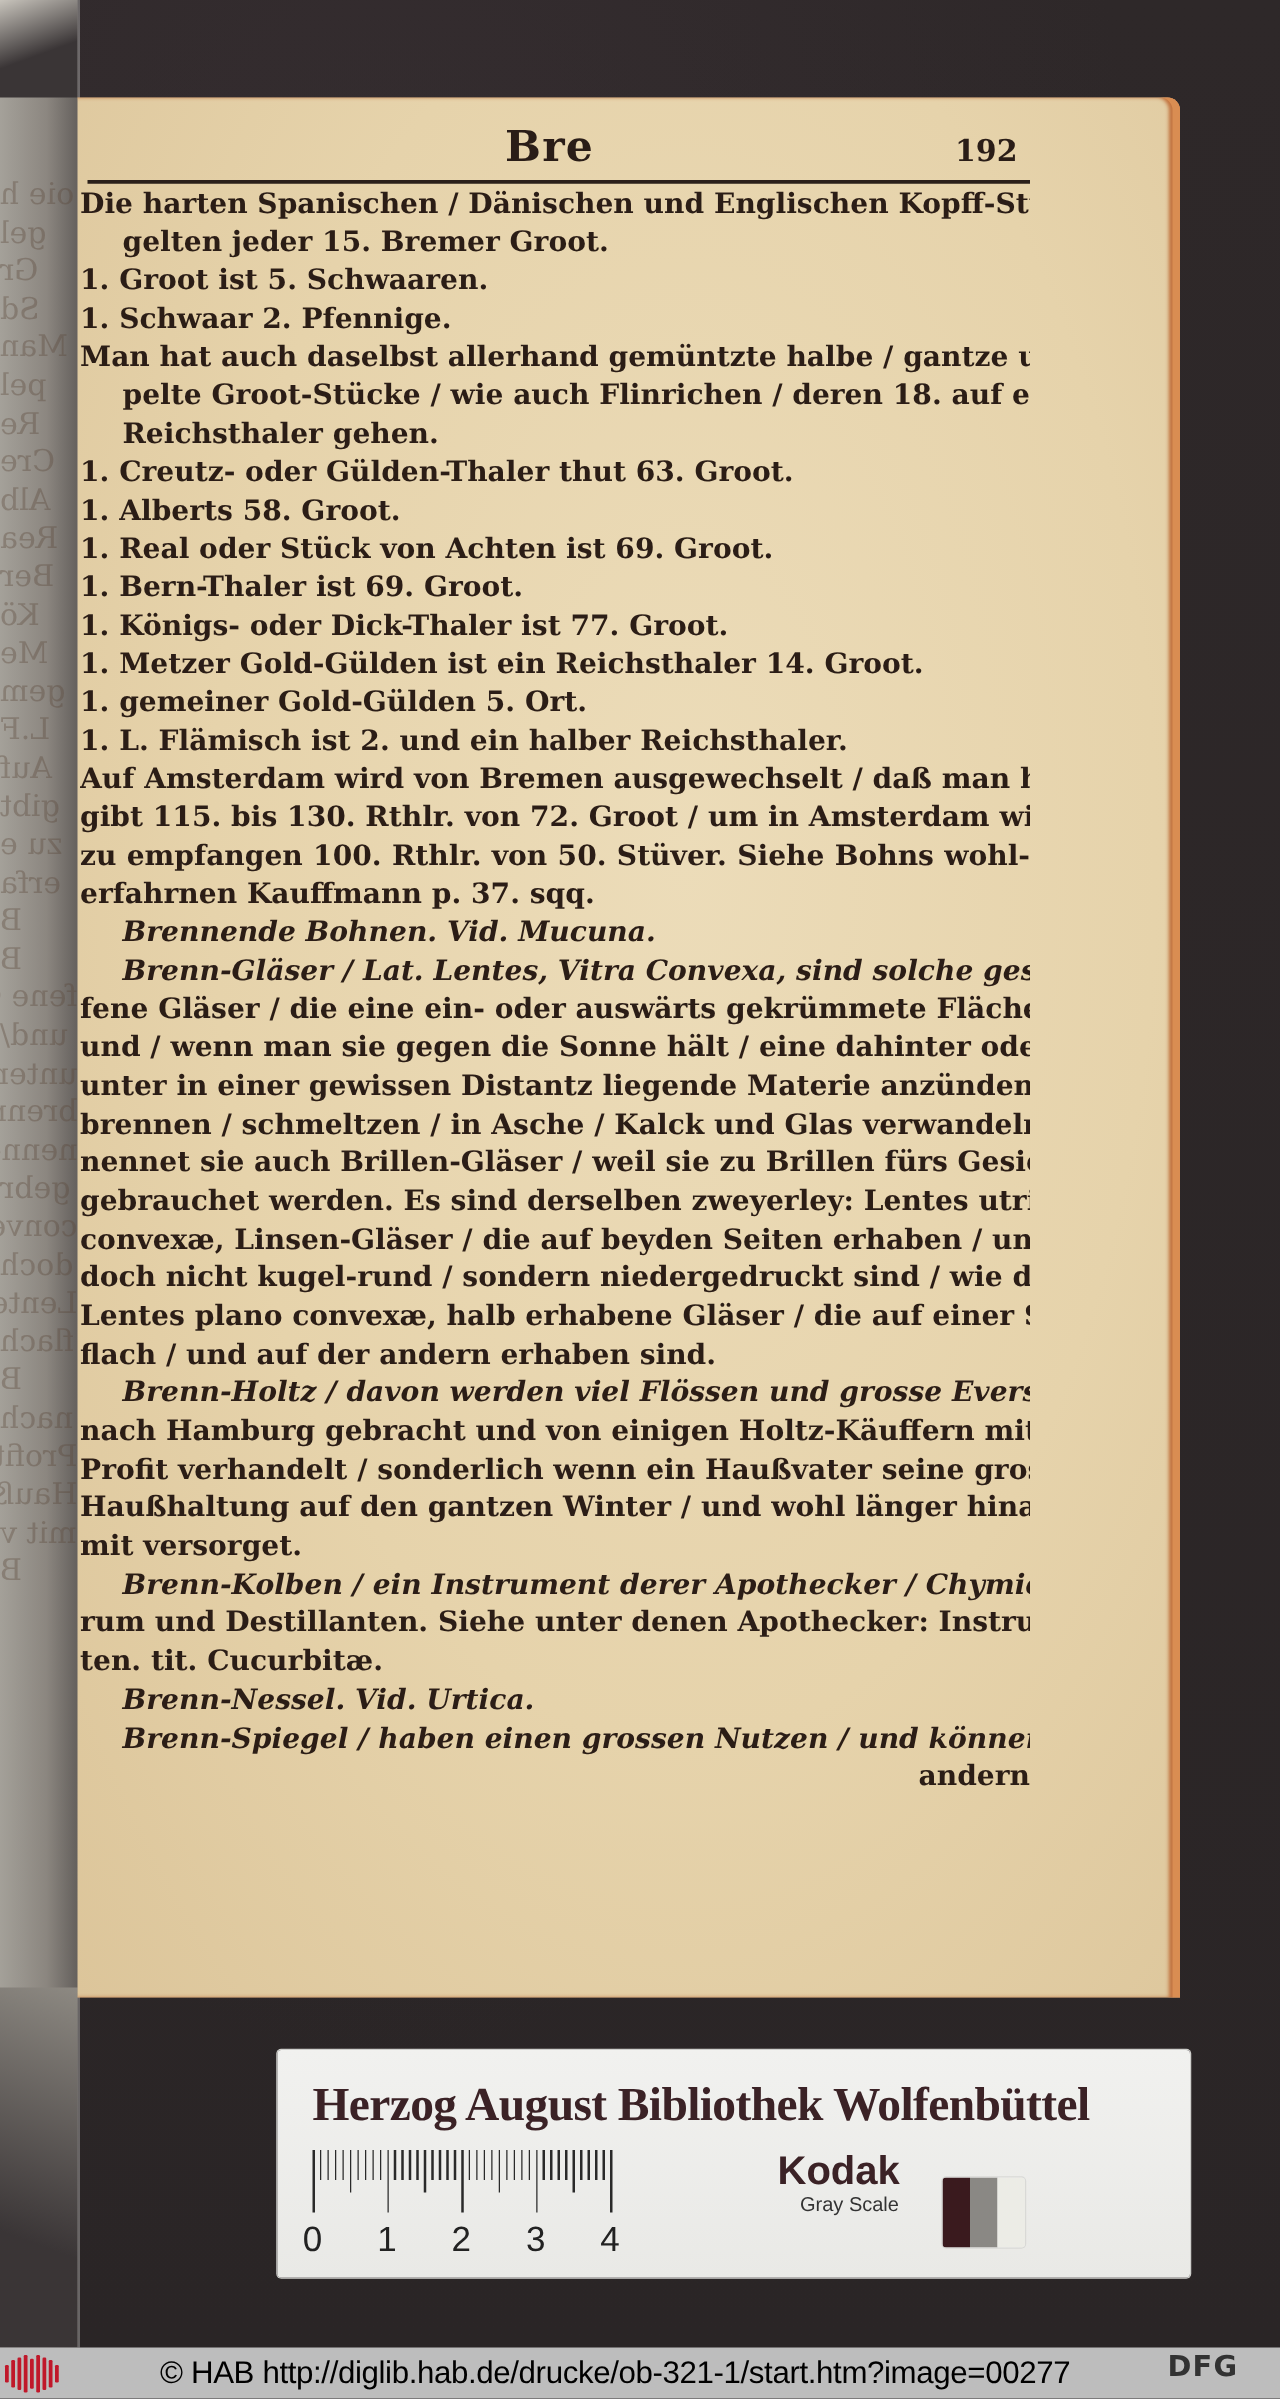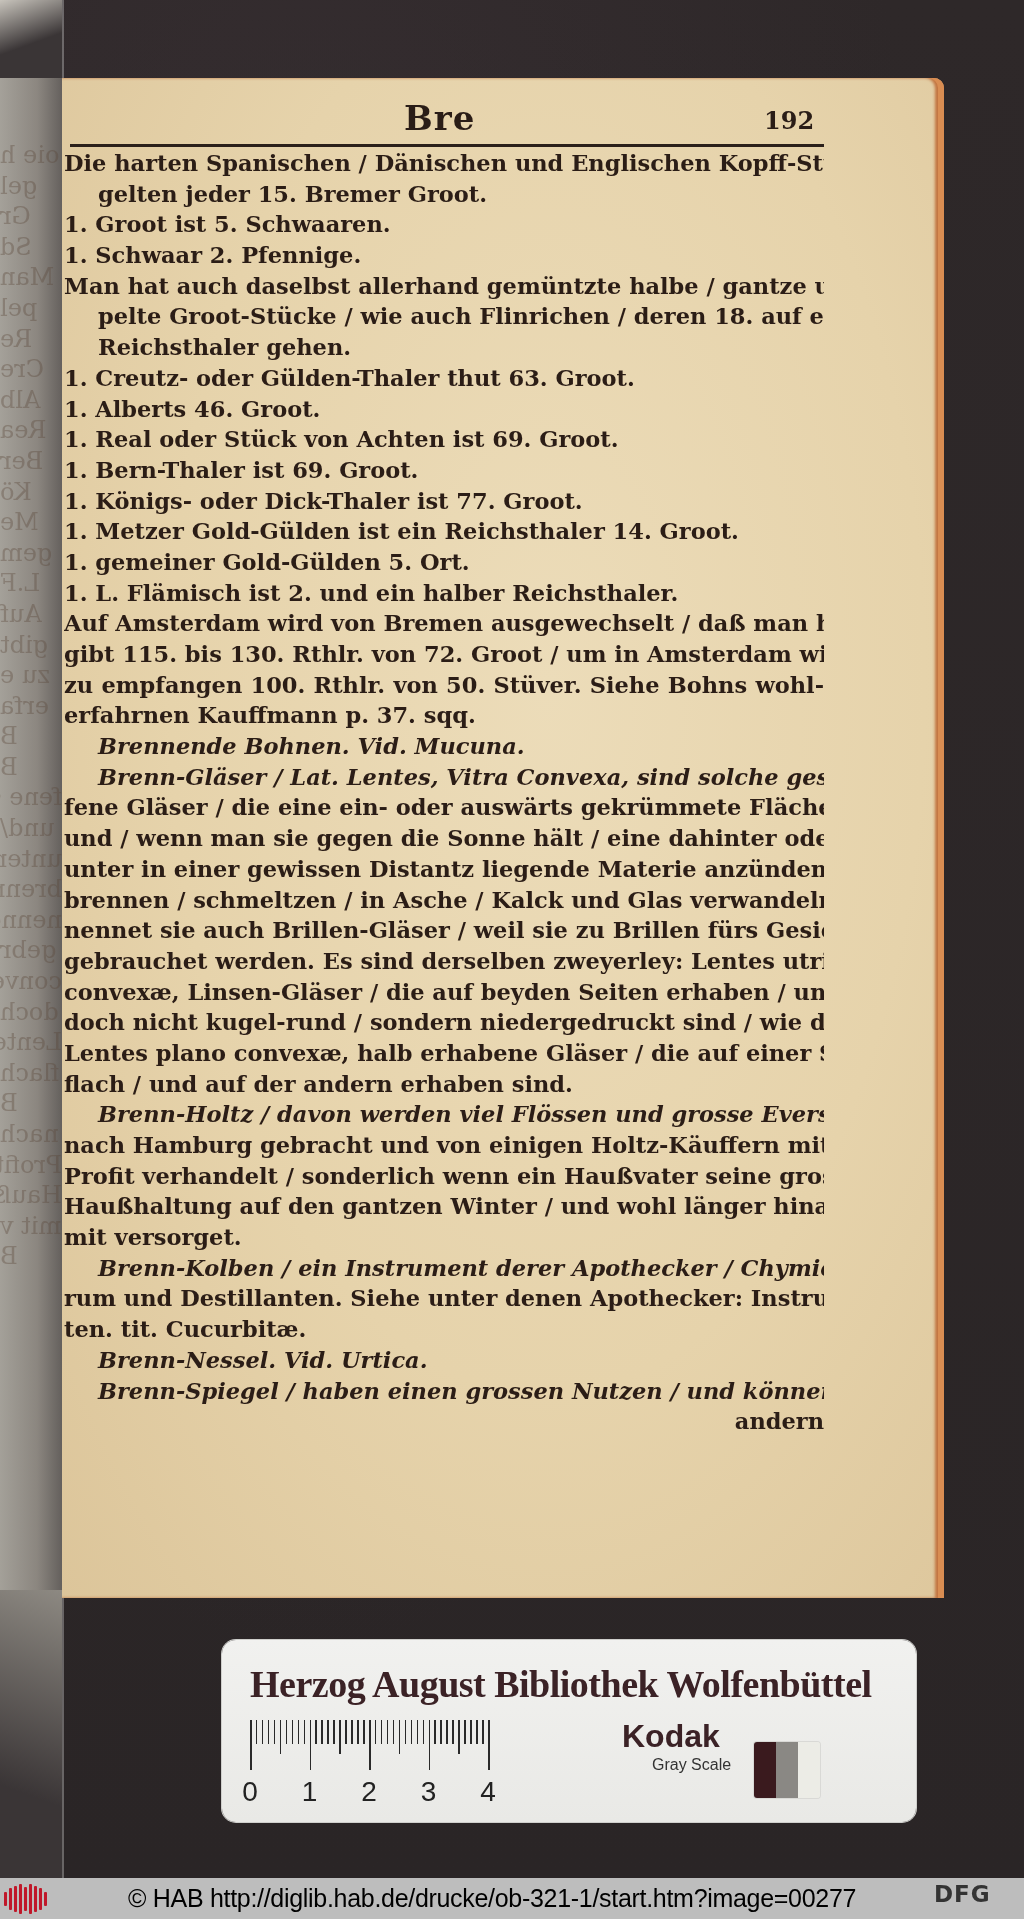--- a/index.html
+++ b/index.html
@@ -64,41 +64,41 @@
     line-height:30.7px; font-weight:bold;
   }
   .ln { white-space:nowrap; overflow:hidden; height:30.7px; }
   .ind1 { padding-left:34px; }
   .ind2 { padding-left:34px;font-style:italic; }
   .j { text-align:justify; text-align-last:justify; }
   .r { text-align:right; }
   .card {
     position:absolute; left:222px; top:1640px; width:694px; height:182px;
     background:linear-gradient(180deg,#f1f1ef 0%,#e9e9e6 100%);
-    border-radius:14px; box-shadow:0 0 0 1px #cfcfcc;
+    border-radius:3px; box-shadow:0 0 0 1px #cfcfcc;padding-left:36px;
   }
   .card-title {
     position:absolute; left:28px; top:22px; font-family:"Liberation Serif", serif;
     font-weight:bold; font-size:38px; color:#3b2226; letter-spacing:-0.5px; white-space:nowrap;
   }
   .ruler {
     position:absolute; left:28px; top:80px; width:260px; height:60px;
   }
   .tick { position:absolute; top:0; width:1.5px; background:#2a2a2a; }
   .ruler-num {
     position:absolute; top:86px; font-family:"Liberation Sans", sans-serif; font-size:28px;
     color:#222; transform:translateX(-50%);
   }
   .kodak {
     position:absolute; left:400px; top:78px; font-family:"Liberation Sans", sans-serif;
     font-weight:bold; font-size:32px; color:#3b2226;
   }
   .grayscale-label {
     position:absolute; left:418px; top:116px; font-family:"Liberation Sans", sans-serif;
-    font-size:16px; color:#333;margin-left:12px;
+    font-size:16px; color:#333;
   }
   .swatches {
     position:absolute; left:532px; top:102px; width:66px; height:56px;
     display:flex; border-radius:3px; overflow:hidden; box-shadow:0 0 0 1px #d9d9d6;
   }
   .sw { flex:1; }
   .footer {
     position:absolute; left:0; top:1878px; width:1024px; height:41px; background:#bdbdbd;
   }
   .footer-logo-left {
@@ -173,21 +173,21 @@
 
 <div class="text" id="body-text">
     <div class="ln j">Die harten Spanischen / Dänischen und Englischen Kopff-Stücke</div>
     <div class="ln ind1">gelten jeder 15. Bremer Groot.</div>
     <div class="ln ">1. Groot ist 5. Schwaaren.</div>
     <div class="ln ">1. Schwaar 2. Pfennige.</div>
     <div class="ln j">Man hat auch daselbst allerhand gemüntzte halbe / gantze und dop-</div>
     <div class="ln ind1 j">pelte Groot-Stücke / wie auch Flinrichen / deren 18. auf einen</div>
     <div class="ln ind1">Reichsthaler gehen.</div>
     <div class="ln ">1. Creutz- oder Gülden-Thaler thut 63. Groot.</div>
-    <div class="ln ">1. Alberts 46. Groot.</div>
+    <div class="ln ">1. Alberts 58. Groot.</div>
     <div class="ln ">1. Real oder Stück von Achten ist 69. Groot.</div>
     <div class="ln ">1. Bern-Thaler ist 69. Groot.</div>
     <div class="ln ">1. Königs- oder Dick-Thaler ist 77. Groot.</div>
     <div class="ln ">1. Metzer Gold-Gülden ist ein Reichsthaler 14. Groot.</div>
     <div class="ln ">1. gemeiner Gold-Gülden 5. Ort.</div>
     <div class="ln ">1. L. Flämisch ist 2. und ein halber Reichsthaler.</div>
     <div class="ln j">Auf Amsterdam wird von Bremen ausgewechselt / daß man hieselbst</div>
     <div class="ln j">gibt 115. bis 130. Rthlr. von 72. Groot / um in Amsterdam wieder</div>
     <div class="ln j">zu empfangen 100. Rthlr. von 50. Stüver. Siehe Bohns wohl-</div>
     <div class="ln ">erfahrnen Kauffmann p. 37. sqq.</div>

